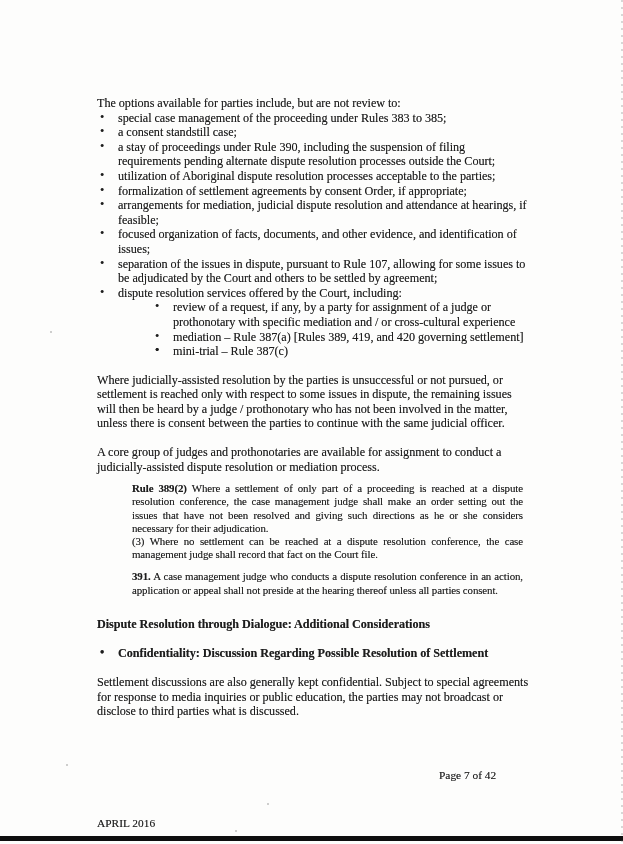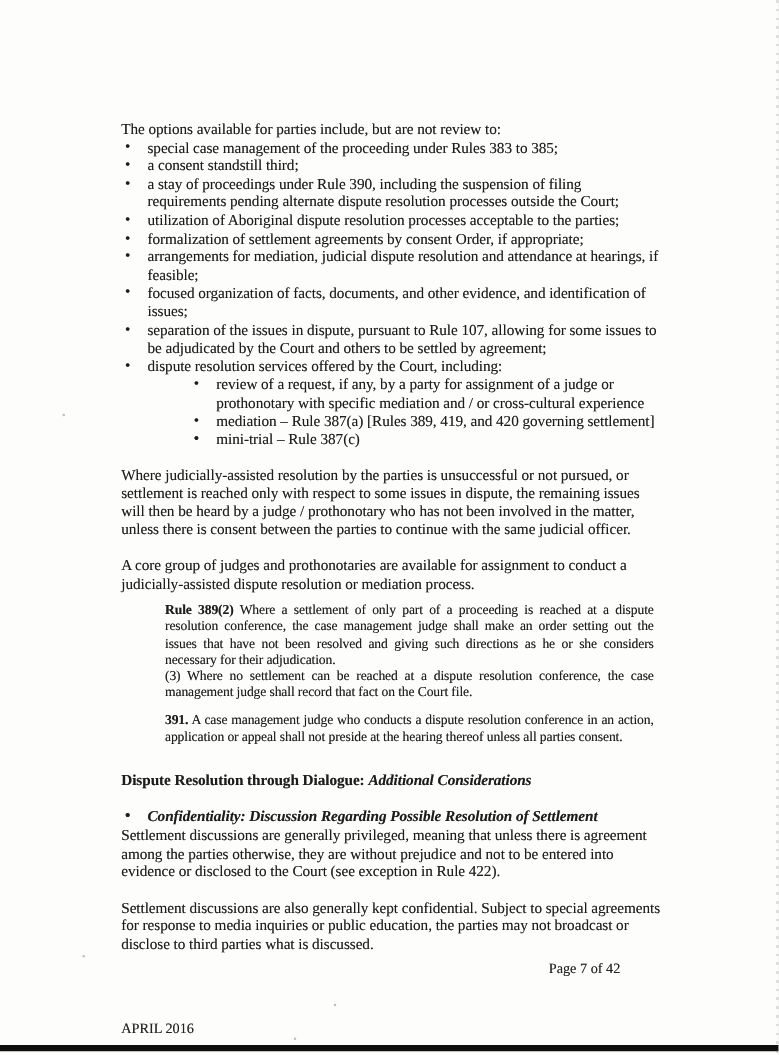--- a/index.html
+++ b/index.html
@@ -26,21 +26,21 @@
   ul.l2 li .marker { left:0; }
   .rule-block {
     margin-left:35px; width:391px;
     font-size:10.9px; line-height:13.2px; letter-spacing:-0.1px;
     text-align:justify;
     font-family:Liberation Serif, serif;
   }
   .rb1 { margin-top:8px; }
   .rb2 { margin-top:9px; }
   .bold { font-weight:bold; }
-  .bolditalic { font-weight:bold; font-style:italic; }
+  .bolditalic { font-weight:bold; }
   .section-heading { margin-top:20px; font-weight:bold; }
   .conf-heading { margin-top:15px; position:relative; padding-left:21px; }
   .conf-heading .marker { position:absolute; left:3px; top:-1px; font-weight:bold; font-style:normal; }
   .footer {
     position:absolute; top:769px; left:0; width:623px;
     font-size:11.4px; color:#242424;
   }
   .footer .f-left { position:absolute; left:97px;margin-top:48px; }
   .footer .f-right { position:absolute; left:439px; }
   .scan-band {
@@ -66,21 +66,21 @@
 
     <p>The options available for parties include, but are not review to:</p>
 
     <ul class="l1">
       <li>
         <span class="marker">•</span>
         <span>special case management of the proceeding under Rules 383 to 385;</span>
       </li>
       <li>
         <span class="marker">•</span>
-        <span>a consent standstill third;</span>
+        <span>a consent standstill case;</span>
       </li>
       <li>
         <span class="marker">•</span>
         <span>a stay of proceedings under Rule 390, including the suspension of filing requirements pending alternate dispute resolution processes outside the Court;</span>
       </li>
       <li>
         <span class="marker">•</span>
         <span>utilization of Aboriginal dispute resolution processes acceptable to the parties;</span>
       </li>
       <li>
@@ -137,21 +137,20 @@
 
     <div class="section-heading">
       <span>Dispute Resolution through Dialogue: </span><span class="bolditalic">Additional Considerations</span>
     </div>
 
     <div class="conf-heading">
       <span class="marker">•</span>
       <span class="bolditalic">Confidentiality: Discussion Regarding Possible Resolution of Settlement</span>
     </div>
 
-    <p>Settlement discussions are generally privileged, meaning that unless there is agreement among the parties otherwise, they are without prejudice and not to be entered into evidence or disclosed to the Court (see exception in Rule 422).</p>
 
     <p class="gap1">Settlement discussions are also generally kept confidential. Subject to special agreements for response to media inquiries or public education, the parties may not broadcast or disclose to third parties what is discussed.</p>
 
   </div>
 
   <div class="footer">
     <span class="f-left">APRIL 2016</span>
     <span class="f-right">Page 7 of 42</span>
   </div>
 

